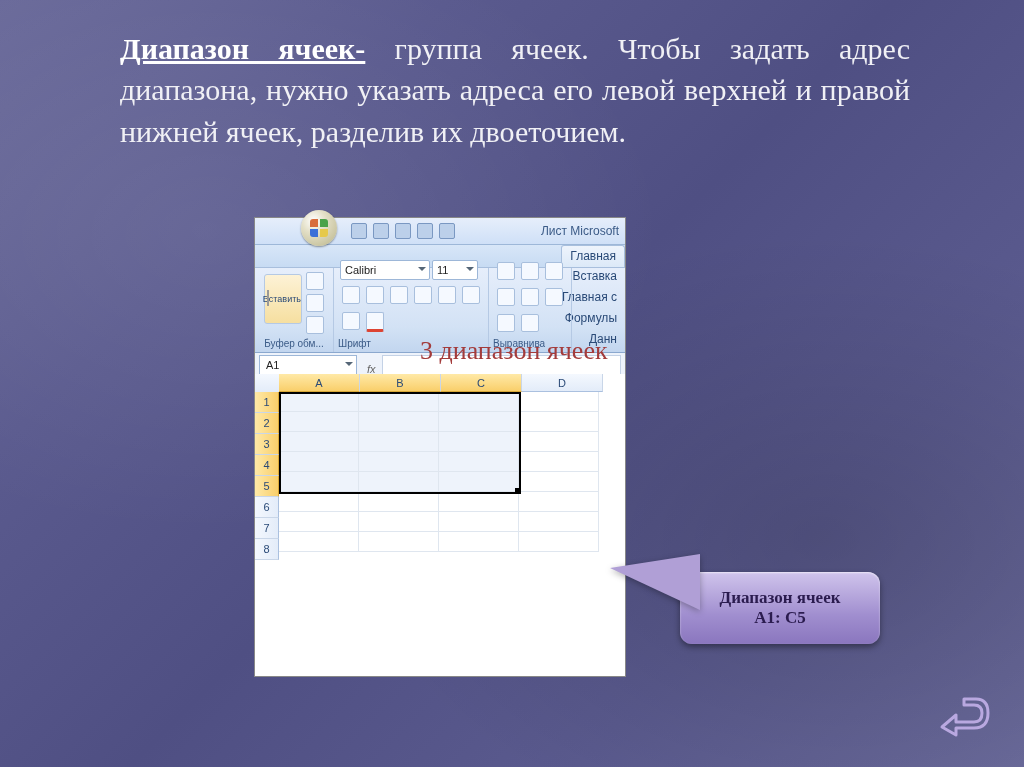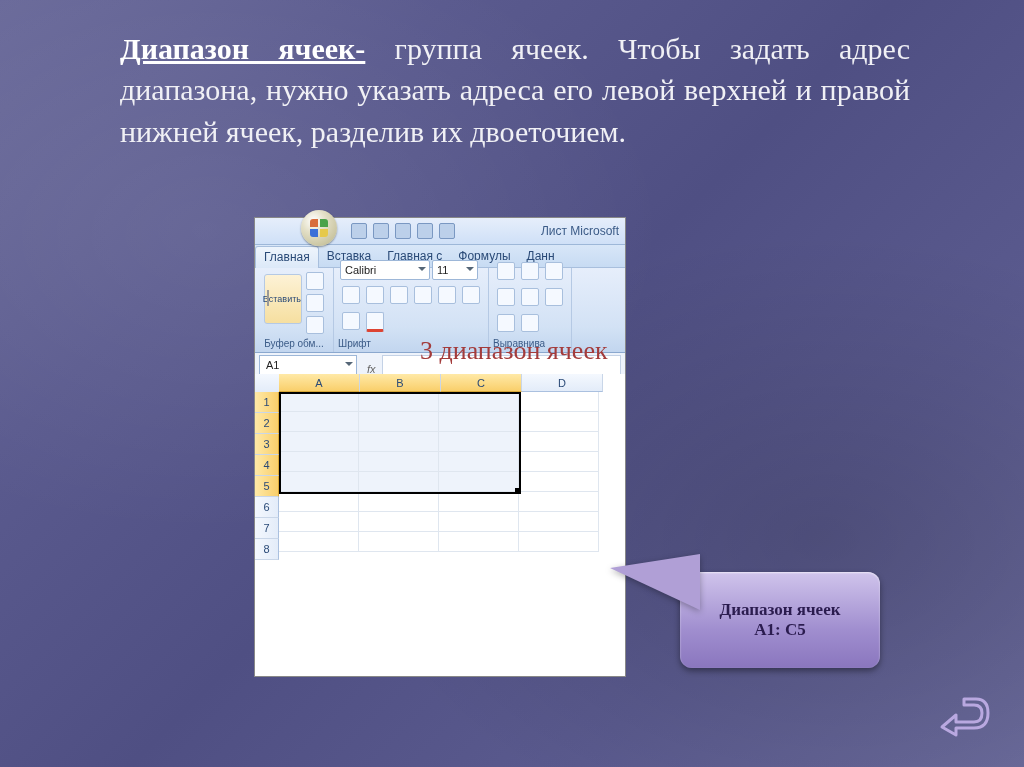--- a/index.html
+++ b/index.html
@@ -48,21 +48,21 @@
       linear-gradient(#4aa24a,#4aa24a) 10px 0/8px 8px no-repeat,
       linear-gradient(#3a6fd8,#3a6fd8) 0 10px/8px 8px no-repeat,
       linear-gradient(#e6c94a,#e6c94a) 10px 10px/8px 8px no-repeat;
   }
   .qat{display:flex;align-items:center;gap:6px;margin-left:8px;}
   .qat-icon{width:14px;height:14px;background:#bcd0ea;border:1px solid #7a98c2;border-radius:2px;}
   .titlebar-text{margin-left:auto;padding-right:6px;color:#3b5b87;font-size:12px;white-space:nowrap;}
 
   .ribbon-tabs{
     height:22px;background:linear-gradient(#d8e6f8,#c7dbf3);
-    border-bottom:1px solid #a8bfdd;display:flex;align-items:flex-end;font-size:12px;
+    border-bottom:1px solid #a8bfdd;display:flex;align-items:flex-end;font-size:12px;flex-direction:column;
   }
   .ribbon-tab{padding:3px 8px 4px;color:#2a4a77;cursor:default;}
   .ribbon-tab.active{
     background:linear-gradient(#eef4fc,#dce9f8);
     border:1px solid #a8bfdd;border-bottom:none;border-radius:3px 3px 0 0;
     margin-bottom:-1px;
   }
 
   .ribbon-body{
     height:84px;background:linear-gradient(#e6eefb,#d3e2f5 70%,#c2d6ef);
@@ -109,21 +109,21 @@
   .cell{flex:0 0 80px;border-right:1px solid #dfe6ef;border-bottom:1px solid #dfe6ef;box-sizing:border-box;}
   .cell.sel{background:#eef3fb;}
   .sel-border{position:absolute;border:2px solid #000;pointer-events:none;}
   .sel-handle{position:absolute;width:6px;height:6px;background:#000;pointer-events:none;}
 
   
   .overlay-text{position:absolute;top:336px;left:420px;font-family:Liberation Serif, serif;font-size:26px;color:#a33b3b;}
 
   
   .callout{
-    position:absolute;top:572px;left:680px;width:200px;height:96px;border-radius:12px;
+    position:absolute;top:572px;left:680px;width:200px;height:72px;border-radius:12px;
     background:linear-gradient(#d0c4ec,#a08ecf 60%,#8a76be);
     box-shadow:0 3px 6px rgba(0,0,0,.4),inset 0 1px 2px rgba(255,255,255,.6);
     display:flex;flex-direction:column;align-items:center;justify-content:center;
     color:#2b1c4f;font-family:"Times New Roman";font-size:17px;font-weight:bold;text-align:center;
   }
   .callout::before{
     content:"";position:absolute;left:-70px;top:-18px;width:0;height:0;
     border-right:90px solid #b09fd6;border-top:14px solid transparent;border-bottom:42px solid transparent;
     filter:drop-shadow(0 2px 3px rgba(0,0,0,.3));
   }

